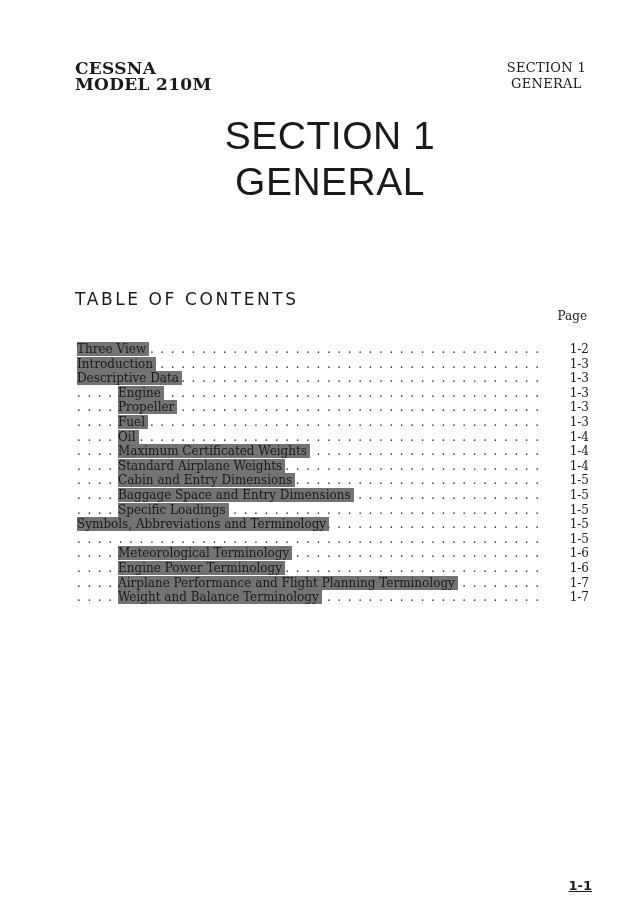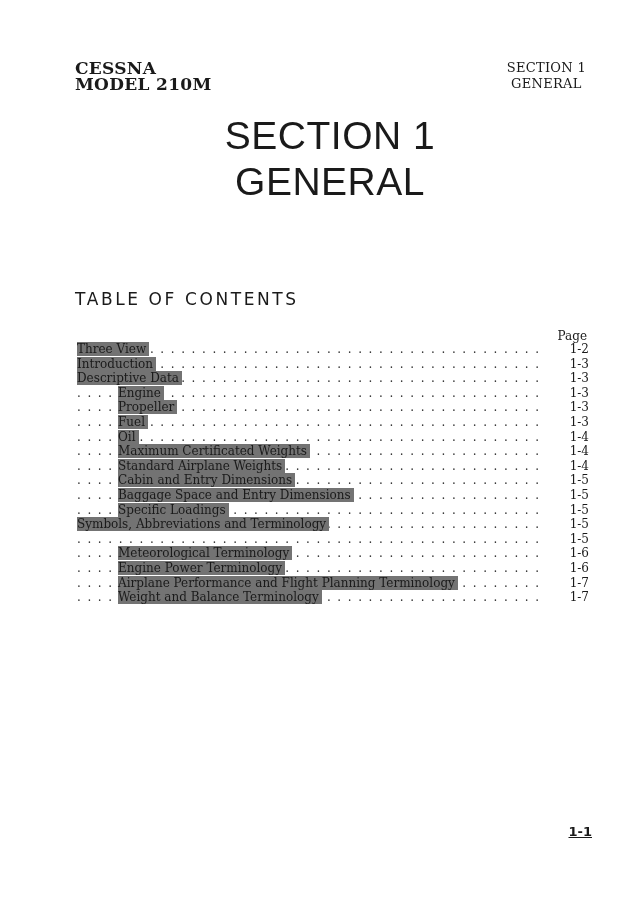--- a/index.html
+++ b/index.html
@@ -1,28 +1,28 @@
 <!DOCTYPE html>
 <html><head>
 <meta charset="utf-8">
 <style>
   html, body { margin: 0; padding: 0; background: #ffffff; }
   body { width: 640px; height: 909px; position: relative; overflow: hidden; color: #1a1a1a; font-family: "DejaVu Serif", serif; }
   .hdr-left { position: absolute; left: 75px; top: 60px; font-size: 17px; line-height: 16px; letter-spacing: 0.3px; font-weight: bold; }
   .hdr-right { position: absolute; right: 54px; top: 60px; font-size: 13px; line-height: 16px; text-align: center; letter-spacing: 0.3px; }
   .title { position: absolute; left: 0; width: 660px; top: 113px; text-align: center; font-family: "Liberation Sans", sans-serif; font-size: 39px; line-height: 46px; font-weight: normal; letter-spacing: 0.5px; }
   .toc-heading { position: absolute; left: 75px; top: 289px; font-family: "DejaVu Sans", sans-serif; font-weight: normal; font-size: 17px; letter-spacing: 2.6px; }
-  .page-col { position: absolute; right: 53px; top: 309px; font-size: 12px; margin-top: 20px; }
+  .page-col { position: absolute; right: 53px; top: 309px; font-size: 12px; }
   .toc { position: absolute; left: 77px; top: 342px; width: 512px; }
   .row { position: relative; height: 14.6px; font-size: 12px; line-height: 14.6px; white-space: nowrap; }
   .row .label { position: relative; background: #737373; padding-right: 3px; z-index: 2; }
   .row.l1 .label { margin-left: 41px; }
   .row .dots { position: absolute; left: 0; right: 48px; top: 0; overflow: hidden; letter-spacing: 6.6px; z-index: 1; color: #333; }
   .row .pg { position: absolute; right: 0; top: 0; width: 32px; text-align: right; }
-  .folio { position: absolute; right: 48px; top: 824px; font-family: "DejaVu Sans", sans-serif; font-weight: bold; font-size: 13px; text-decoration: underline; }
+  .folio { position: absolute; right: 48px; top: 878px; font-family: "DejaVu Sans", sans-serif; font-weight: bold; font-size: 13px; text-decoration: underline; }
 </style>
 </head>
 <body>
 
 <div class="hdr-left">
   <div>CESSNA</div>
   <div>MODEL 210M</div>
 </div>
 
 <div class="hdr-right">

